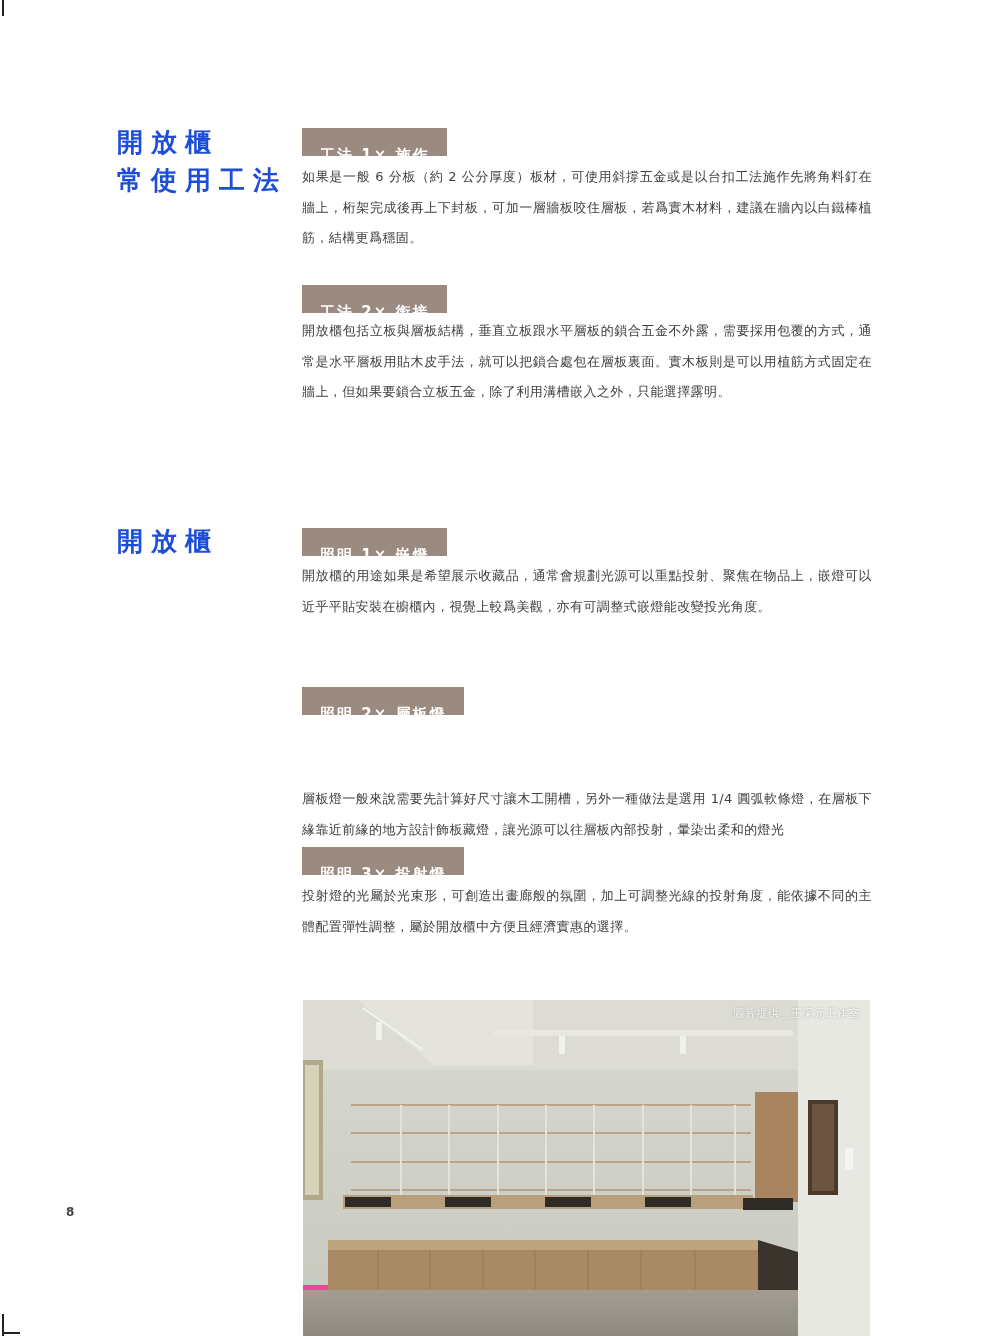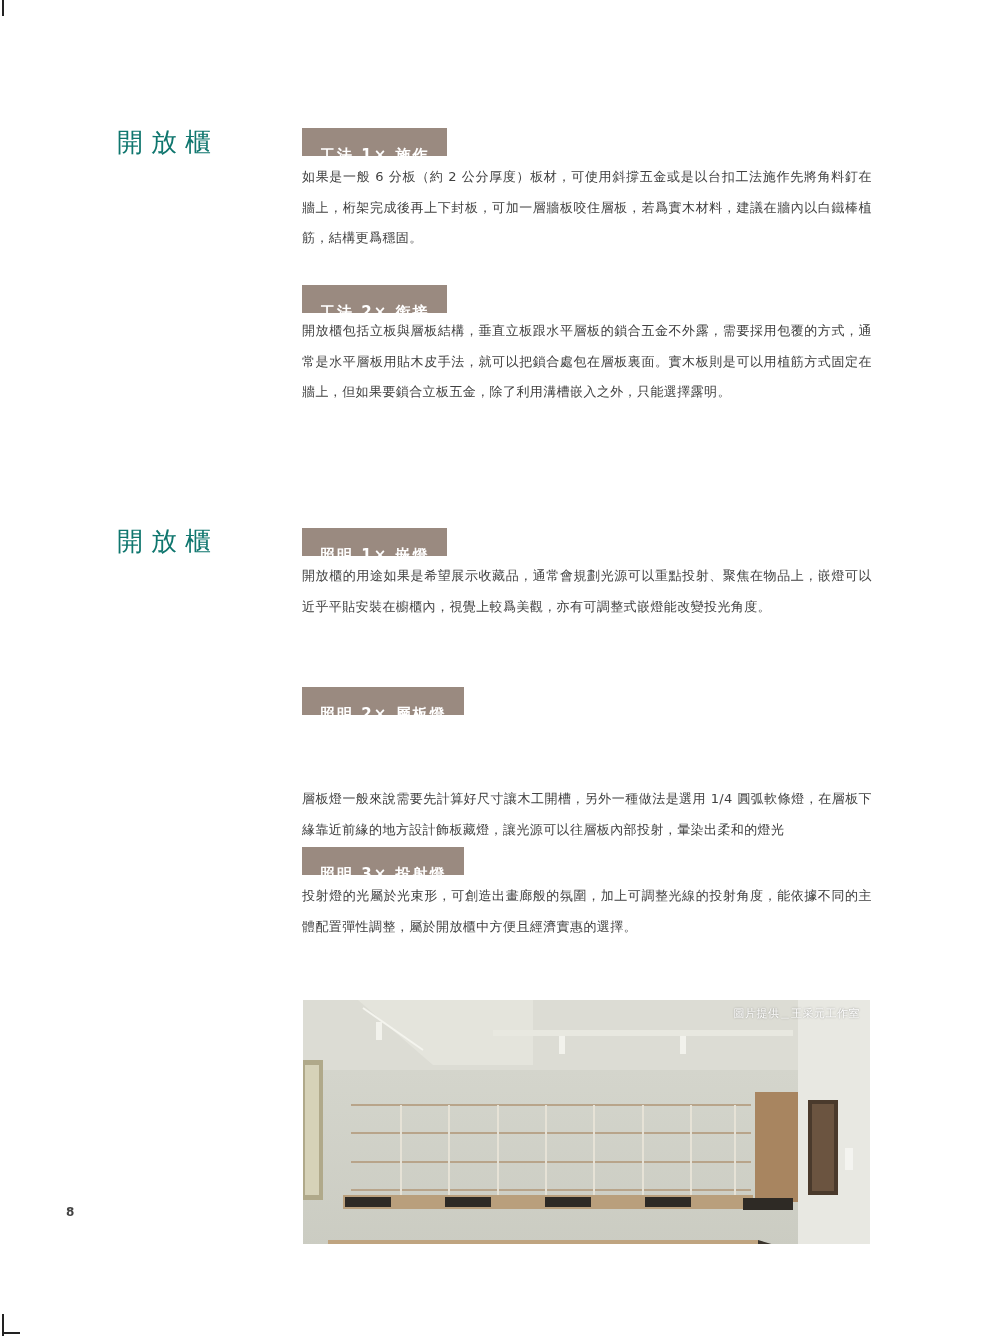--- a/index.html
+++ b/index.html
@@ -8,21 +8,21 @@
       background: #ffffff; color: #3a3a3a;
       font-family: "DejaVu Sans", "Liberation Sans", sans-serif;
     }
     .crop-mark { position: absolute; background: #222; }
     .crop-tl-v { left: 2px; top: 0; width: 2px; height: 16px; }
     .crop-bl-v { left: 2px; top: 1314px; width: 2px; height: 22px; }
     .crop-bl-h { left: 2px; top: 1332px; width: 18px; height: 2px; }
 
     .section-title {
       position: absolute; left: 117px;
-      font-size: 26px; font-weight: normal; color: #0f766e;
+      font-size: 26px; font-weight: bold; color: #1d4ed8;
       letter-spacing: 8px; line-height: 38px;
     }
     .section-title div { white-space: nowrap; }
 
     .tag {
       position: absolute; left: 302px; height: 26px;
       background: #9a8a80; color: #ffffff;
       font-size: 15px; font-weight: bold; line-height: 26px;
       padding: 14px 18px; letter-spacing: 2px; box-sizing: border-box;
       white-space: nowrap;
@@ -32,38 +32,39 @@
       font-size: 13px; line-height: 30.5px; color: #404040;
       text-align: justify; letter-spacing: 0.4px;
     }
 
     .page-number {
       position: absolute; left: 66px; top: 1205px;
       font-size: 12px; font-weight: bold; color: #444;
     }
 
     .photo {
-      position: absolute; left: 303px; top: 1000px; width: 567px; height: 244px;
+      position: absolute; left: 303px; top: 1000px; width: 567px; height: 336px;
       overflow: hidden; background: #ec4899;
     }
     .photo-caption {
       position: absolute; right: 10px; top: 6px;
       font-size: 11px; color: #ffffff; letter-spacing: 0.5px;
       text-shadow: 0 0 2px rgba(0,0,0,0.4);
     }
   </style>
 </head>
 <body>
 
 <div class="crop-mark crop-tl-v"></div>
 <div class="crop-mark crop-bl-v"></div>
 <div class="crop-mark crop-bl-h"></div>
 
 <div class="section-title" style="top:123px;">
   <div>開放櫃</div>
+  <div>常使用工法</div>
 </div>
 
 <div class="tag" style="top:128px;">工法 1× 施作</div>
 <div class="para" style="top:162px;">如果是一般 6 分板（約 2 公分厚度）板材，可使用斜撐五金或是以台扣工法施作先將角料釘在牆上，桁架完成後再上下封板，可加一層牆板咬住層板，若爲實木材料，建議在牆內以白鐵棒植筋，結構更爲穩固。</div>
 
 <div class="tag" style="top:285px;">工法 2× 銜接</div>
 <div class="para" style="top:316px;">開放櫃包括立板與層板結構，垂直立板跟水平層板的鎖合五金不外露，需要採用包覆的方式，通常是水平層板用貼木皮手法，就可以把鎖合處包在層板裏面。實木板則是可以用植筋方式固定在牆上，但如果要鎖合立板五金，除了利用溝槽嵌入之外，只能選擇露明。</div>
 
 <div class="section-title" style="top:522px;">
   <div>開放櫃</div>

